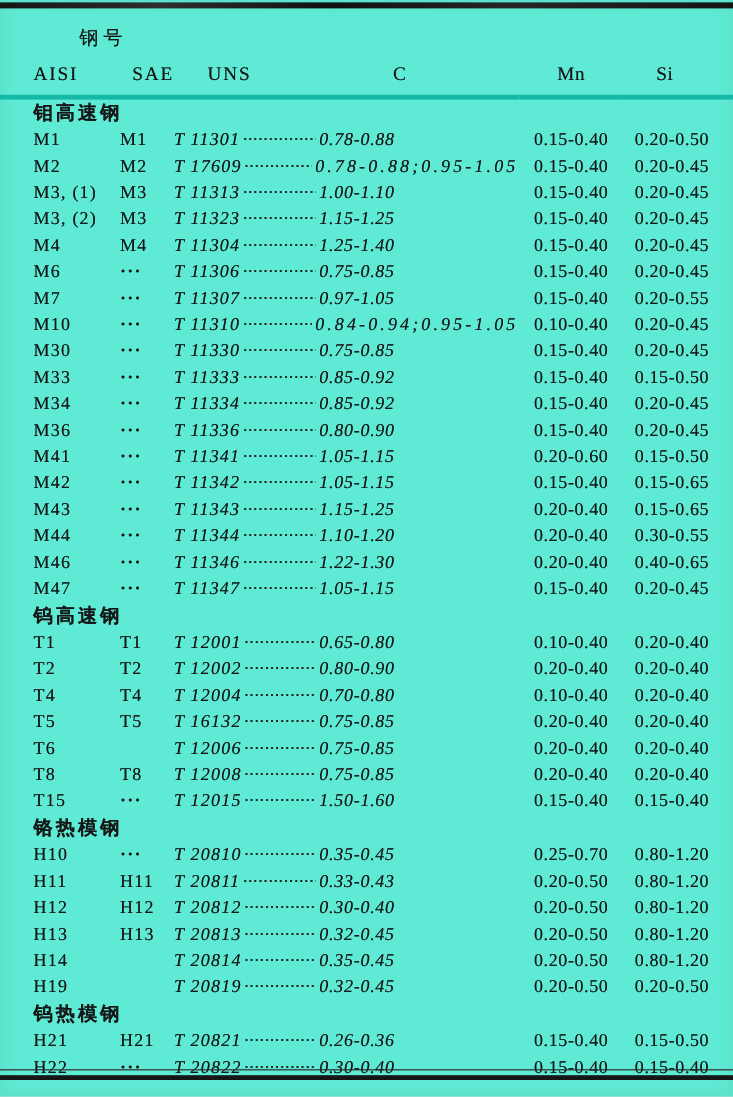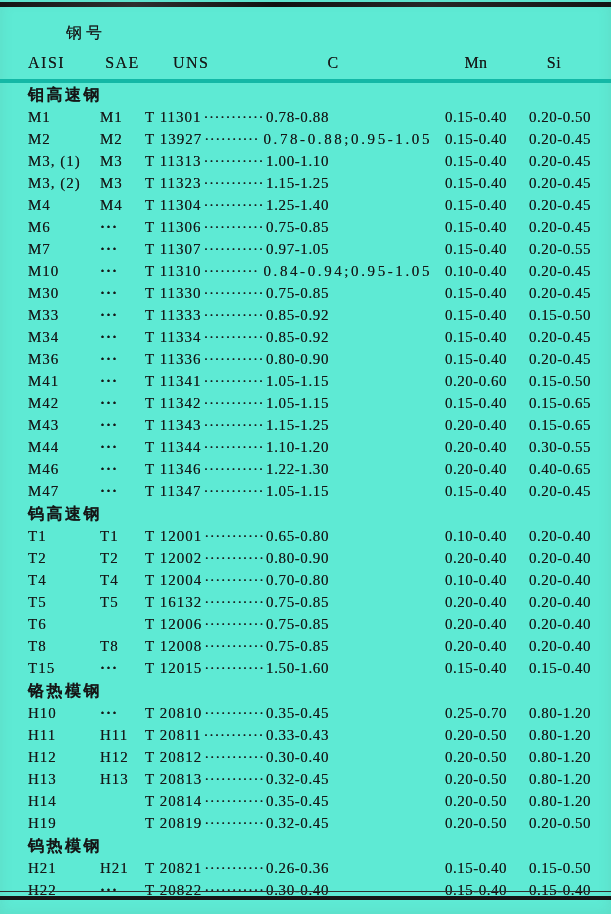--- a/index.html
+++ b/index.html
@@ -31,33 +31,33 @@
   col.w-sae{width:45px;}
   col.w-unsc{width:288px;}
   col.w-mn{width:86px;}
   col.w-si{width:92px;}
   th,td{padding:0;font-weight:normal;vertical-align:middle;line-height:1;}
   
   tr.group-row th{height:32px;text-align:left;vertical-align:bottom;padding-bottom:6px;}
   .group-label{font-size:16px;letter-spacing:4px;padding-left:66px;display:inline-block;}
   tr.cols-row th{height:32px;border-bottom:4px solid #14b8a6;font-size:16px;vertical-align:middle;}
   th.c-aisi{text-align:left;padding-left:28px;letter-spacing:1.5px;}
-  th.c-sae{text-align:center;letter-spacing:1.5px;}
+  th.c-sae{text-align:right;letter-spacing:1.5px;}
   th.c-unsc{text-align:left;}
   .h-uns{margin-left:28px;letter-spacing:1.5px;}
   .h-c{margin-left:118px;}
   th.c-mn,th.c-si{text-align:center;letter-spacing:.5px;}
   th.c-si{padding-right:22px;}
   
   td{font-size:15px;height:22px;}
   td.c-aisi{padding-left:28px;letter-spacing:1px;white-space:nowrap;}
   td.c-sae{letter-spacing:1px;white-space:nowrap;}
   td.c-mn{text-align:center;letter-spacing:.5px;white-space:nowrap;}
   td.c-si{text-align:center;letter-spacing:.5px;padding-right:10px;white-space:nowrap;}
-  td.c-unsc .wrap{display:flex;align-items:flex-start;width:100%;}
+  td.c-unsc .wrap{display:flex;align-items:flex-start;width:100%;font-style:italic;}
   .uns{flex:0 0 auto;letter-spacing:1px;white-space:nowrap;}
   .lead{flex:1 1 auto;overflow:hidden;white-space:nowrap;letter-spacing:.5px;margin:0 3px 0 2px;color:#1c1c1c;}
   .cval{flex:0 0 auto;letter-spacing:.6px;white-space:nowrap;}
   .cval.wide{letter-spacing:2.6px;}
   .tail{flex:0 0 auto;width:104px;}
   .tail.none{width:1px;}
   tr.section-row td{height:23px;font-size:16px;letter-spacing:2.5px;padding-left:28px;font-weight:600;
     font-family:"Liberation Serif","DejaVu Serif",serif;margin-top:48px;}
   .sae-dots{font-weight:bold;letter-spacing:1px;}
 </style>
@@ -108,21 +108,21 @@
             </div>
           </td>
           <td class="c-mn">0.15-0.40</td>
           <td class="c-si">0.20-0.50</td>
         </tr>
         <tr>
           <td class="c-aisi">M2</td>
           <td class="c-sae">M2</td>
           <td class="c-unsc">
             <div class="wrap">
-              <span class="uns">T 13927</span>
+              <span class="uns">T 17609</span>
               <span class="lead">······································································</span>
               <span class="cval wide">0.78-0.88;0.95-1.05</span>
               <span class="tail none"></span>
             </div>
           </td>
           <td class="c-mn">0.15-0.40</td>
           <td class="c-si">0.20-0.45</td>
         </tr>
         <tr>
           <td class="c-aisi">M3, (1)</td>

